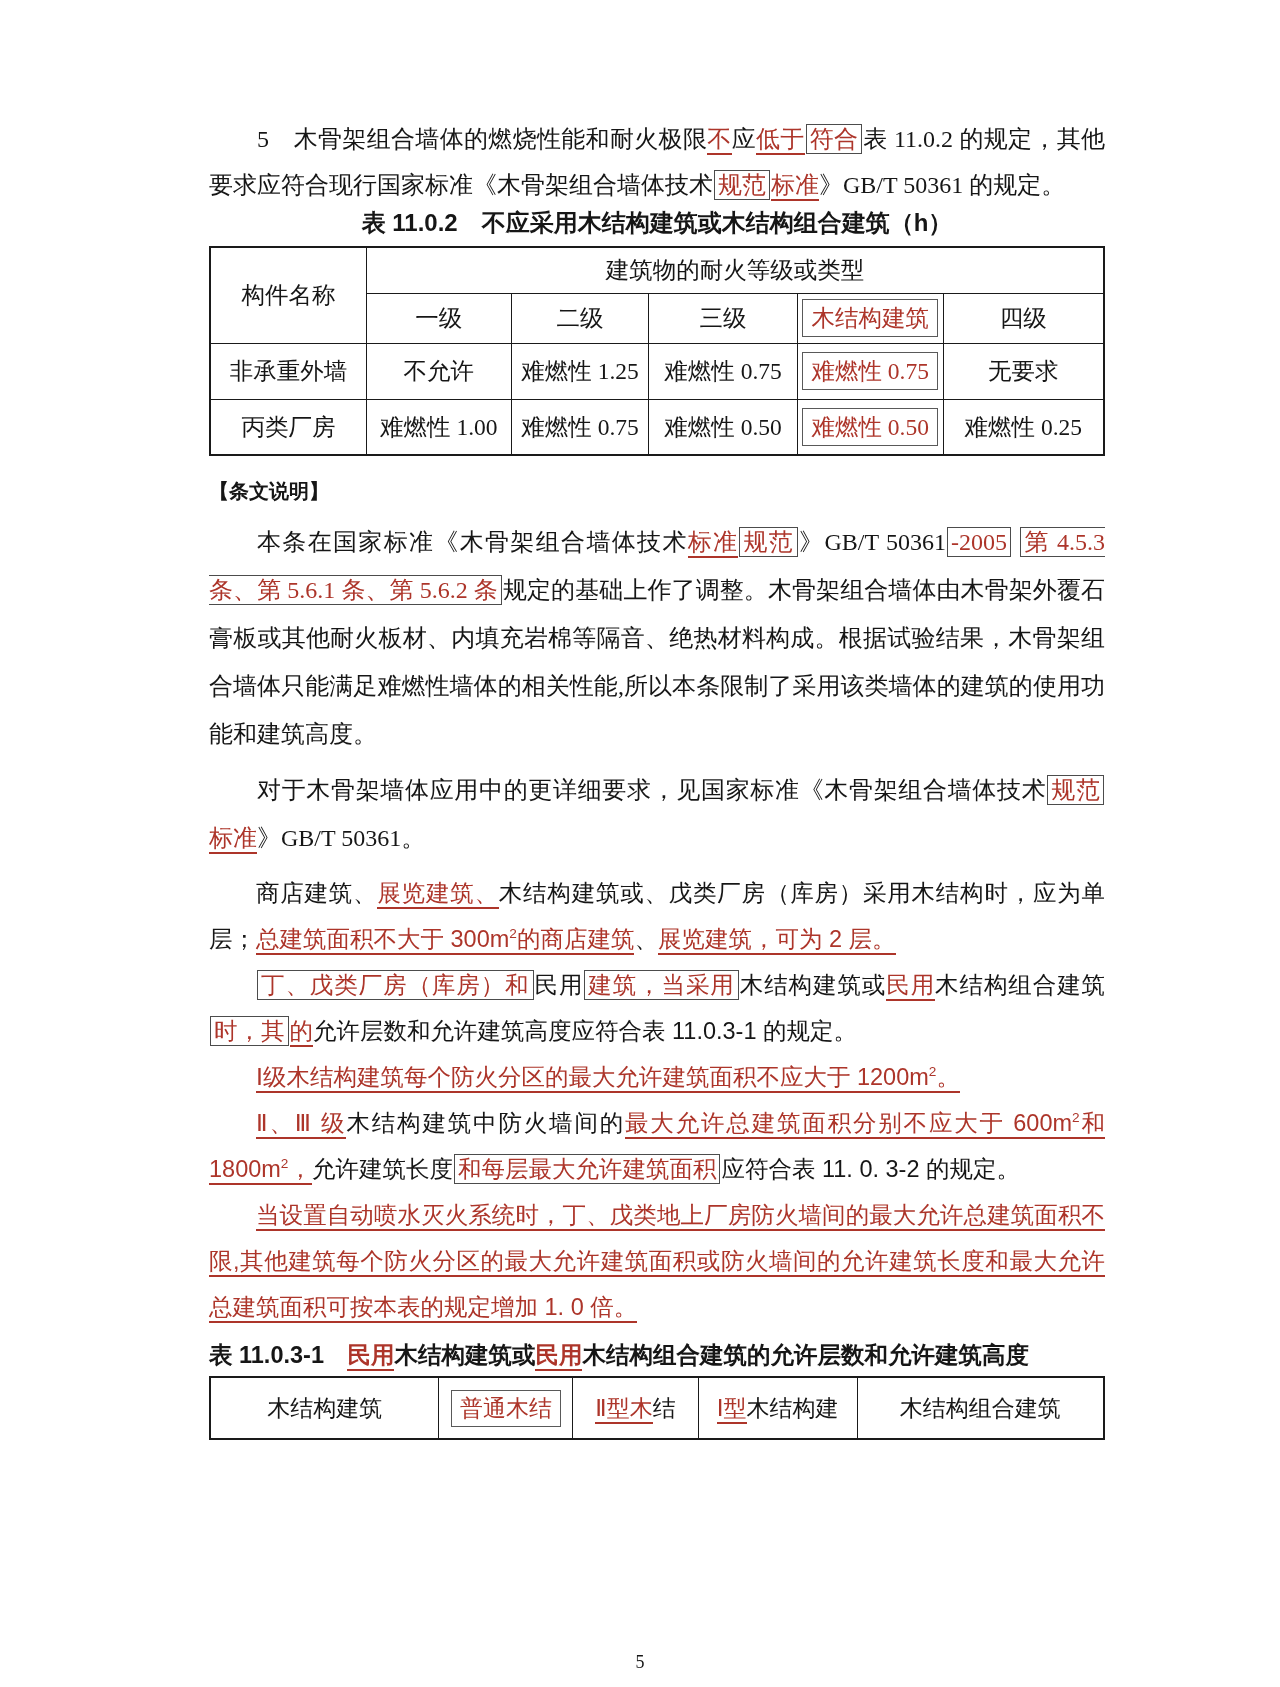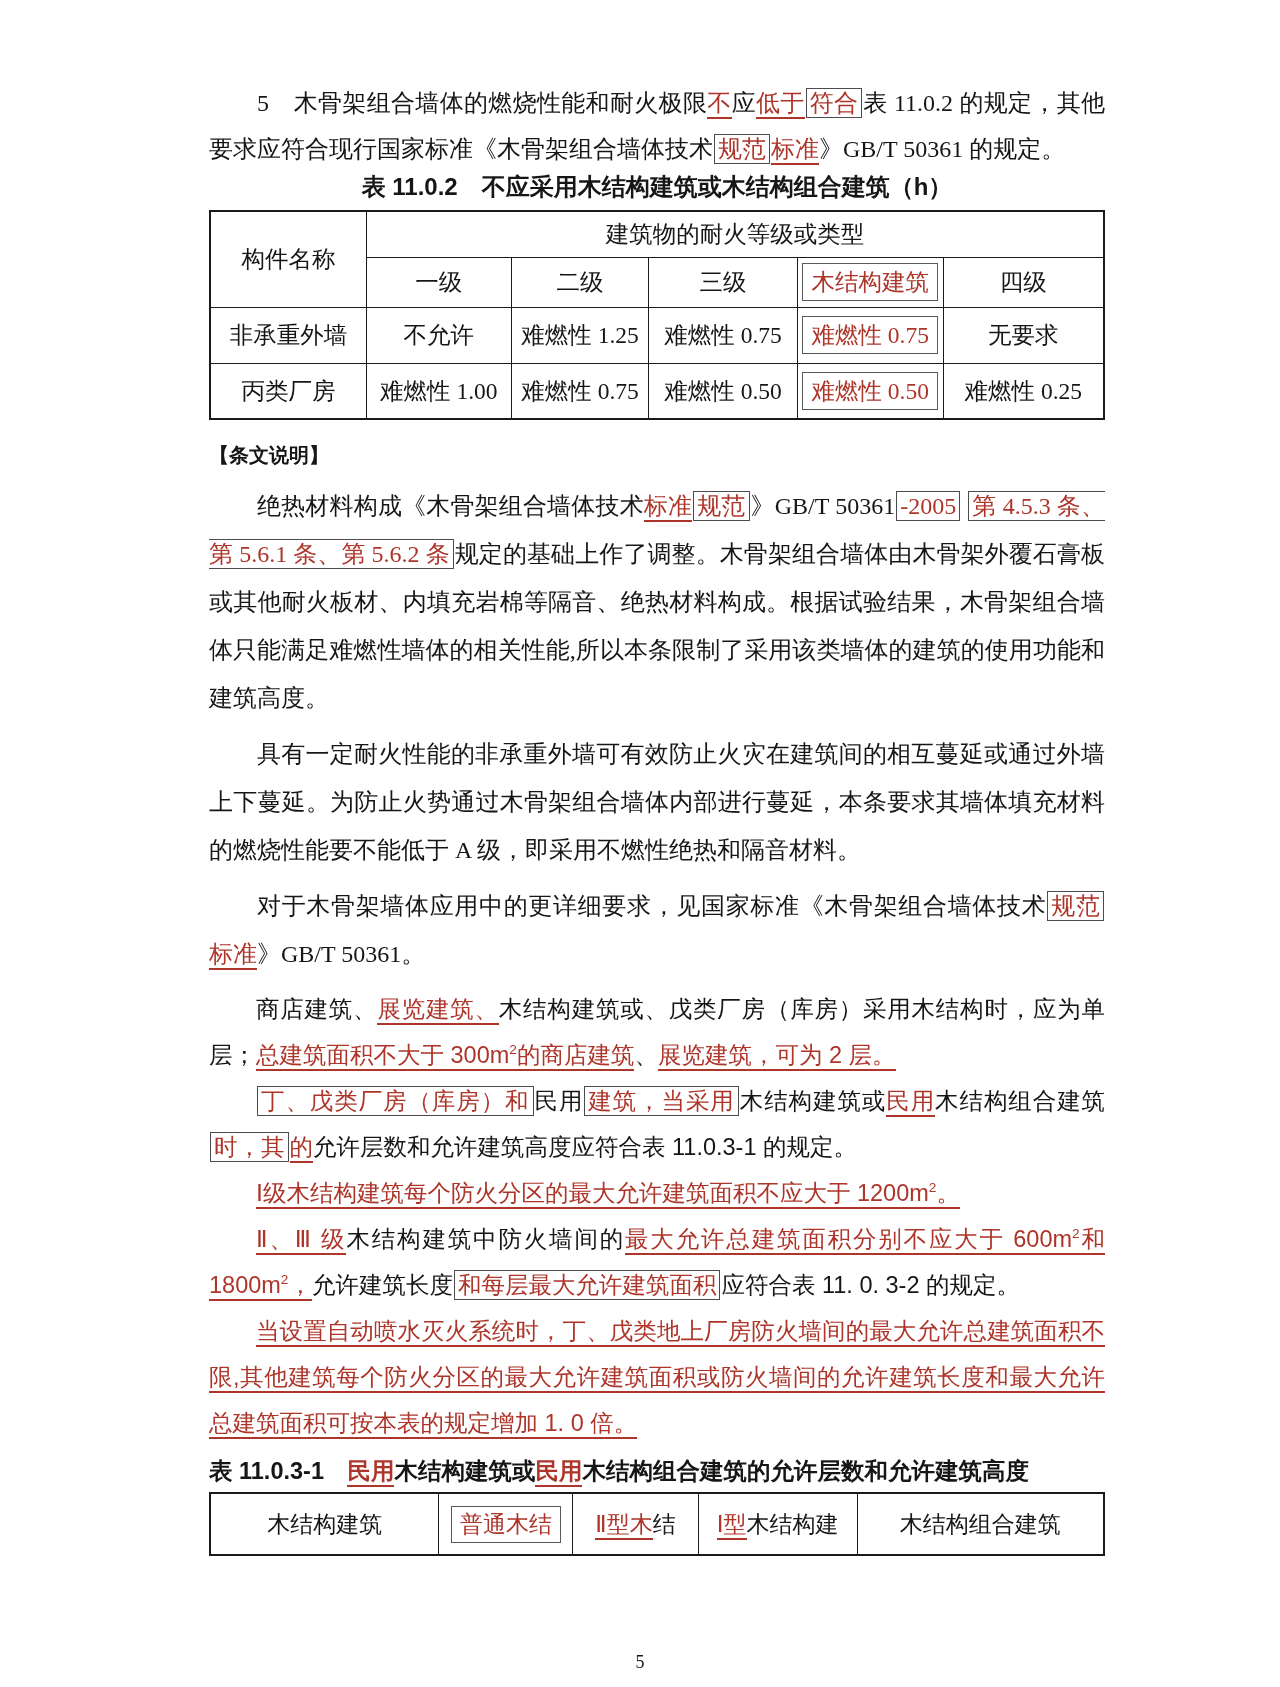--- a/index.html
+++ b/index.html
@@ -8,21 +8,21 @@
     --border:#1a1a1a;
   }
   html,body{margin:0;padding:0;background:#ffffff;}
   .page{
     position:relative;
     width:1166px;height:1687px;
     margin:0 auto;
     background:#ffffff;
     overflow:hidden;
     box-sizing:border-box;
-    padding:80px 118px 0 152px;
+    padding:116px 118px 0 152px;
     color:var(--ink);
   }
   
   .serif{font-family:"Liberation Serif","DejaVu Serif",serif;}
   .sans{font-family:"Liberation Sans","DejaVu Sans",sans-serif;}
 
   
   p.body{
     margin:0;
     font-size:24px;
@@ -128,23 +128,22 @@
       <td>难燃性 0.75</td>
       <td>难燃性 0.50</td>
       <td><span class="cellbox">难燃性 0.50</span></td>
       <td>难燃性 0.25</td>
     </tr>
   </tbody>
     </table>
 
   <div class="expl-heading sans">【条文说明】</div>
 
-  <p class="body serif expl indent"><span class="n">绝热材料构成《木骨架组合墙体技术</span><span class="i">标准</span><span class="d">规范</span><span class="n">》GB/T 50361</span><span class="d">-2005</span><span class="n"> </span><span class="d">第 4.5.3 条、第 5.6.1 条、第 5.6.2 条</span><span class="n">规定的基础上作了调整。木骨架组合墙体由木骨架外覆石膏板或其他耐火板材、内填充岩棉等隔音、绝热材料构成。根据试验结果，木骨架组合墙体只能满足难燃性墙体的相关性能,所以本条限制了采用该类墙体的建筑的使用功能和建筑高度。</span></p>
+  <p class="body serif expl indent"><span class="n">本条在国家标准《木骨架组合墙体技术</span><span class="i">标准</span><span class="d">规范</span><span class="n">》GB/T 50361</span><span class="d">-2005</span><span class="n"> </span><span class="d">第 4.5.3 条、第 5.6.1 条、第 5.6.2 条</span><span class="n">规定的基础上作了调整。木骨架组合墙体由木骨架外覆石膏板或其他耐火板材、内填充岩棉等隔音、绝热材料构成。根据试验结果，木骨架组合墙体只能满足难燃性墙体的相关性能,所以本条限制了采用该类墙体的建筑的使用功能和建筑高度。</span></p>
 
-  <p class="body serif expl indent"><span class="n">具有一定耐火性能的非承重外墙可有效防止火灾在建筑间的相互蔓延或通过外墙上下蔓延。为防止火势通过木骨架组合墙体内部进行蔓延，本条要求其墙体填充材料的燃烧性能要不能低于 A 级，即采用不燃性绝热和隔音材料。</span></p>
 
   <p class="body serif expl indent"><span class="n">对于木骨架墙体应用中的更详细要求，见国家标准《木骨架组合墙体技术</span><span class="d">规范</span><span class="i">标准</span><span class="n">》GB/T 50361。</span></p>
 
 
   <p class="body sans hei indent"><span class="n">商店建筑、</span><span class="i">展览建筑、</span><span class="n">木结构建筑或、戊类厂房（库房）采用木结构时，应为单层；</span><span class="i"><span>总建筑面积不大于 300m</span><sup>2</sup><span>的商店建筑</span></span><span class="n">、</span><span class="i">展览建筑，可为 2 层。</span></p>
 
   <p class="body sans hei indent"><span class="d">丁、戊类厂房（库房）和</span><span class="n">民用</span><span class="d">建筑，当采用</span><span class="n">木结构建筑或</span><span class="i">民用</span><span class="n">木结构组合建筑</span><span class="d">时，其</span><span class="i">的</span><span class="n">允许层数和允许建筑高度应符合表 11.0.3-1 的规定。</span></p>
 
   <p class="body sans hei indent"><span class="i"><span>Ⅰ级木结构建筑每个防火分区的最大允许建筑面积不应大于 1200m</span><sup>2</sup><span>。</span></span></p>
 

